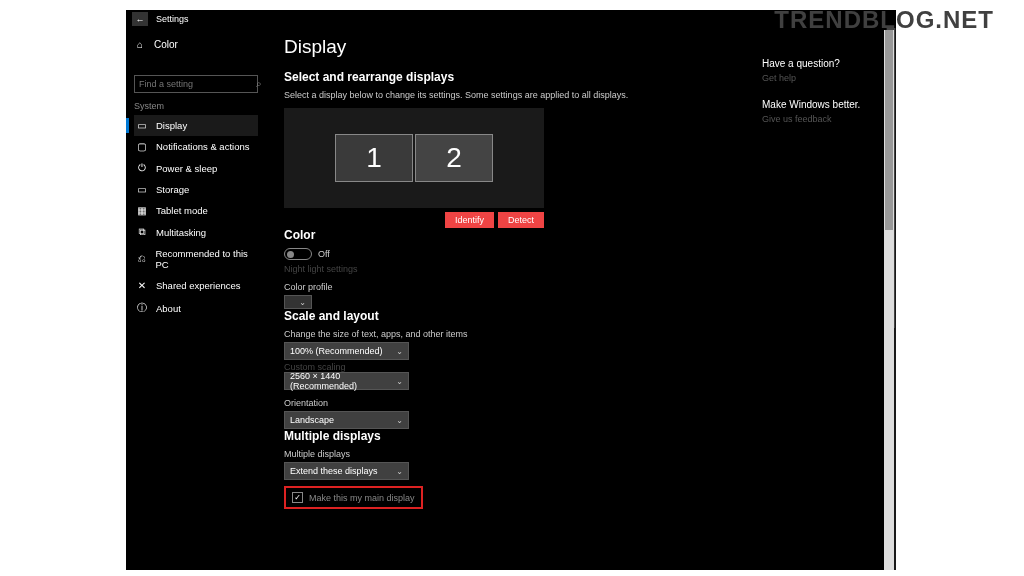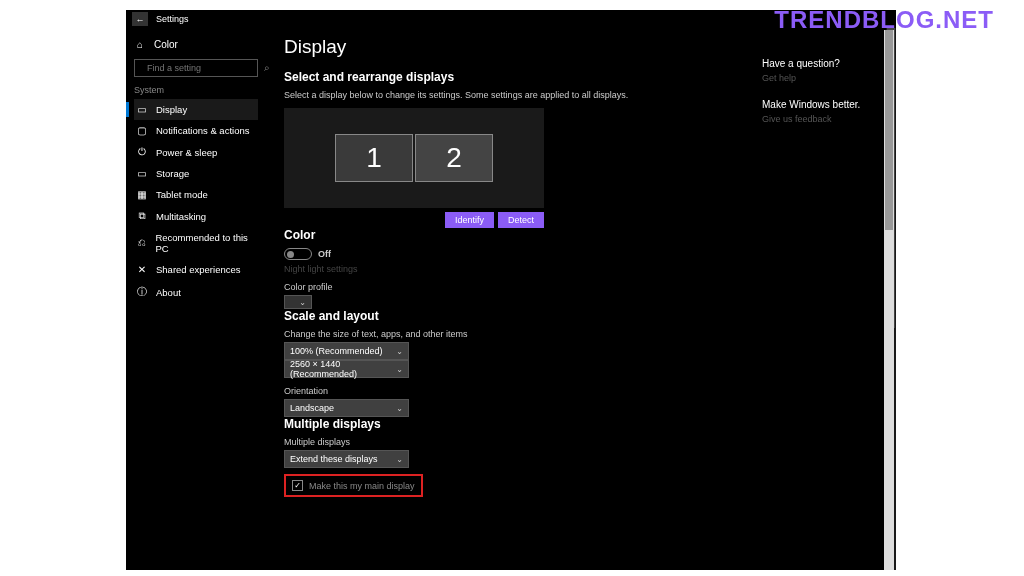--- a/index.html
+++ b/index.html
@@ -1,47 +1,47 @@
 <!DOCTYPE html>
 <html><head>
 <meta charset="utf-8">
 <style>
 * { margin: 0; padding: 0; box-sizing: border-box; font-family: "Segoe UI", Arial, sans-serif; }
 body { background: #fff; width: 1024px; height: 576px; overflow: hidden; position: relative; }
-.watermark { position: absolute; top: 6px; right: 30px; font-size: 24px; font-weight: 700; letter-spacing: 1px; color: #8b5cf6; z-index: 100; }
+.watermark { position: absolute; top: 6px; right: 30px; font-size: 24px; font-weight: 700; letter-spacing: 1px; color: #404040; z-index: 100; }
 .app { position: absolute; left: 126px; top: 10px; width: 770px; height: 560px; background: #000; color: #ccc; overflow: hidden; }
 .header { height: 18px; display: flex; align-items: center; gap: 8px; padding-left: 6px; }
 .back-btn { width: 16px; height: 14px; background: #333; display: flex; align-items: center; justify-content: center; font-size: 9px; color: #fff; }
 .settings-title { font-size: 9px; color: #fff; }
 .content { display: flex; height: calc(100% - 18px); }
 .sidebar { width: 140px; padding: 6px 8px 0 8px; }
 .home-row { display: flex; align-items: center; gap: 8px; font-size: 10px; color: #fff; padding: 5px 0; }
-.search-box { border: 1px solid #555; height: 18px; display: flex; align-items: center; padding: 0 12px; margin: 4px 0 8px 0; }
+.search-box { border: 1px solid #555; height: 18px; display: flex; align-items: center; padding: 0 4px; margin: 20px 0 8px 0; }
 .search-box input { background: transparent; border: none; color: #888; font-size: 9px; flex: 1; outline: none; }
 .search-box .sicon { font-size: 10px; color: #888; }
 .section-label { font-size: 9px; color: #888; margin: 6px 0 4px 0; }
 .nav-item { display: flex; align-items: center; gap: 8px; padding: 5px 0 5px 2px; font-size: 9.5px; color: #fff; position: relative; }
 .nav-item.active::before { content: ""; position: absolute; left: -8px; top: 3px; bottom: 3px; width: 3px; background: #0078d4; }
 .nav-item.active { background: #1a1a1a; }
 .icon { width: 12px; display: inline-flex; justify-content: center; font-size: 10px; color: #fff; }
 .main { flex: 1; padding: 8px 18px 0 18px; overflow: hidden; }
 .page-title { font-size: 19px; font-weight: 300; color: #fff; margin-bottom: 12px; }
 .sub-h { font-size: 12px; font-weight: 600; color: #fff; margin-bottom: 6px; }
 .desc { font-size: 9px; color: #ccc; margin-bottom: 8px; }
 .display-arrange { background: #1a1a1a; width: 260px; height: 100px; display: flex; align-items: center; justify-content: center; gap: 2px; }
 .monitor { width: 78px; height: 48px; border: 1px solid #888; display: flex; align-items: center; justify-content: center; font-size: 28px; font-weight: 300; color: #fff; background: #444; }
 .monitor.selected { background: #3a3a3a; }
 .btn-row { width: 260px; display: flex; justify-content: flex-end; gap: 4px; margin-top: 4px; }
-.btn { background: #8b5cf6; color: #fff; font-size: 9px; padding: 3px 10px; border: none; }
+.btn { background: #ef4444; color: #fff; font-size: 9px; padding: 3px 10px; border: none; }
 .section { }
 .label { font-size: 9px; color: #ccc; margin-bottom: 3px; }
 .toggle-row { display: flex; align-items: center; gap: 6px; margin-bottom: 4px; }
 .toggle { width: 28px; height: 12px; border: 1px solid #888; border-radius: 6px; position: relative; }
 .toggle::after { content: ""; position: absolute; left: 2px; top: 1.5px; width: 7px; height: 7px; background: #888; border-radius: 50%; }
-.toggle-label { font-size: 9px; color: #ccc; font-weight: bold; }
+.toggle-label { font-size: 9px; color: #ccc; }
 .disabled-link { font-size: 9px; color: #444; margin-top: 2px; }
 .dropdown { width: 125px; height: 18px; border: 1px solid #555; background: #404040; display: flex; align-items: center; justify-content: space-between; padding: 0 5px; font-size: 9px; color: #fff; }
 .dropdown.sm { width: 28px; height: 14px; background: #333; }
 .chev { font-size: 8px; color: #ccc; }
 .highlight-box { border: 2px solid #d22; padding: 4px 6px; display: inline-flex; align-items: center; gap: 6px; margin-top: 6px; }
 .checkbox { width: 11px; height: 11px; border: 1px solid #888; display: inline-flex; align-items: center; justify-content: center; font-size: 8px; color: #fff; }
 .cb-label { font-size: 9px; color: #888; }
 .rightcol { width: 140px; padding: 30px 6px 12px 6px; }
 .q-title { font-size: 10px; color: #fff; margin-bottom: 4px; }
 .q-link { font-size: 9px; color: #555; margin-bottom: 16px; }
@@ -140,20 +140,21 @@
           </div>
       </div>
 
       <div class="section">
         <div class="sub-h">Scale and layout</div>
         <div class="label">Change the size of text, apps, and other items</div>
         <div class="dropdown">
             <span>100% (Recommended)</span>
             <span class="chev">⌄</span>
           </div>
+        <div class="disabled-link">Custom scaling</div>
         <div class="dropdown">
             <span>2560 × 1440 (Recommended)</span>
             <span class="chev">⌄</span>
           </div>
         <div class="label" style="margin-top:8px">Orientation</div>
         <div class="dropdown">
             <span>Landscape</span>
             <span class="chev">⌄</span>
           </div>
       </div>

